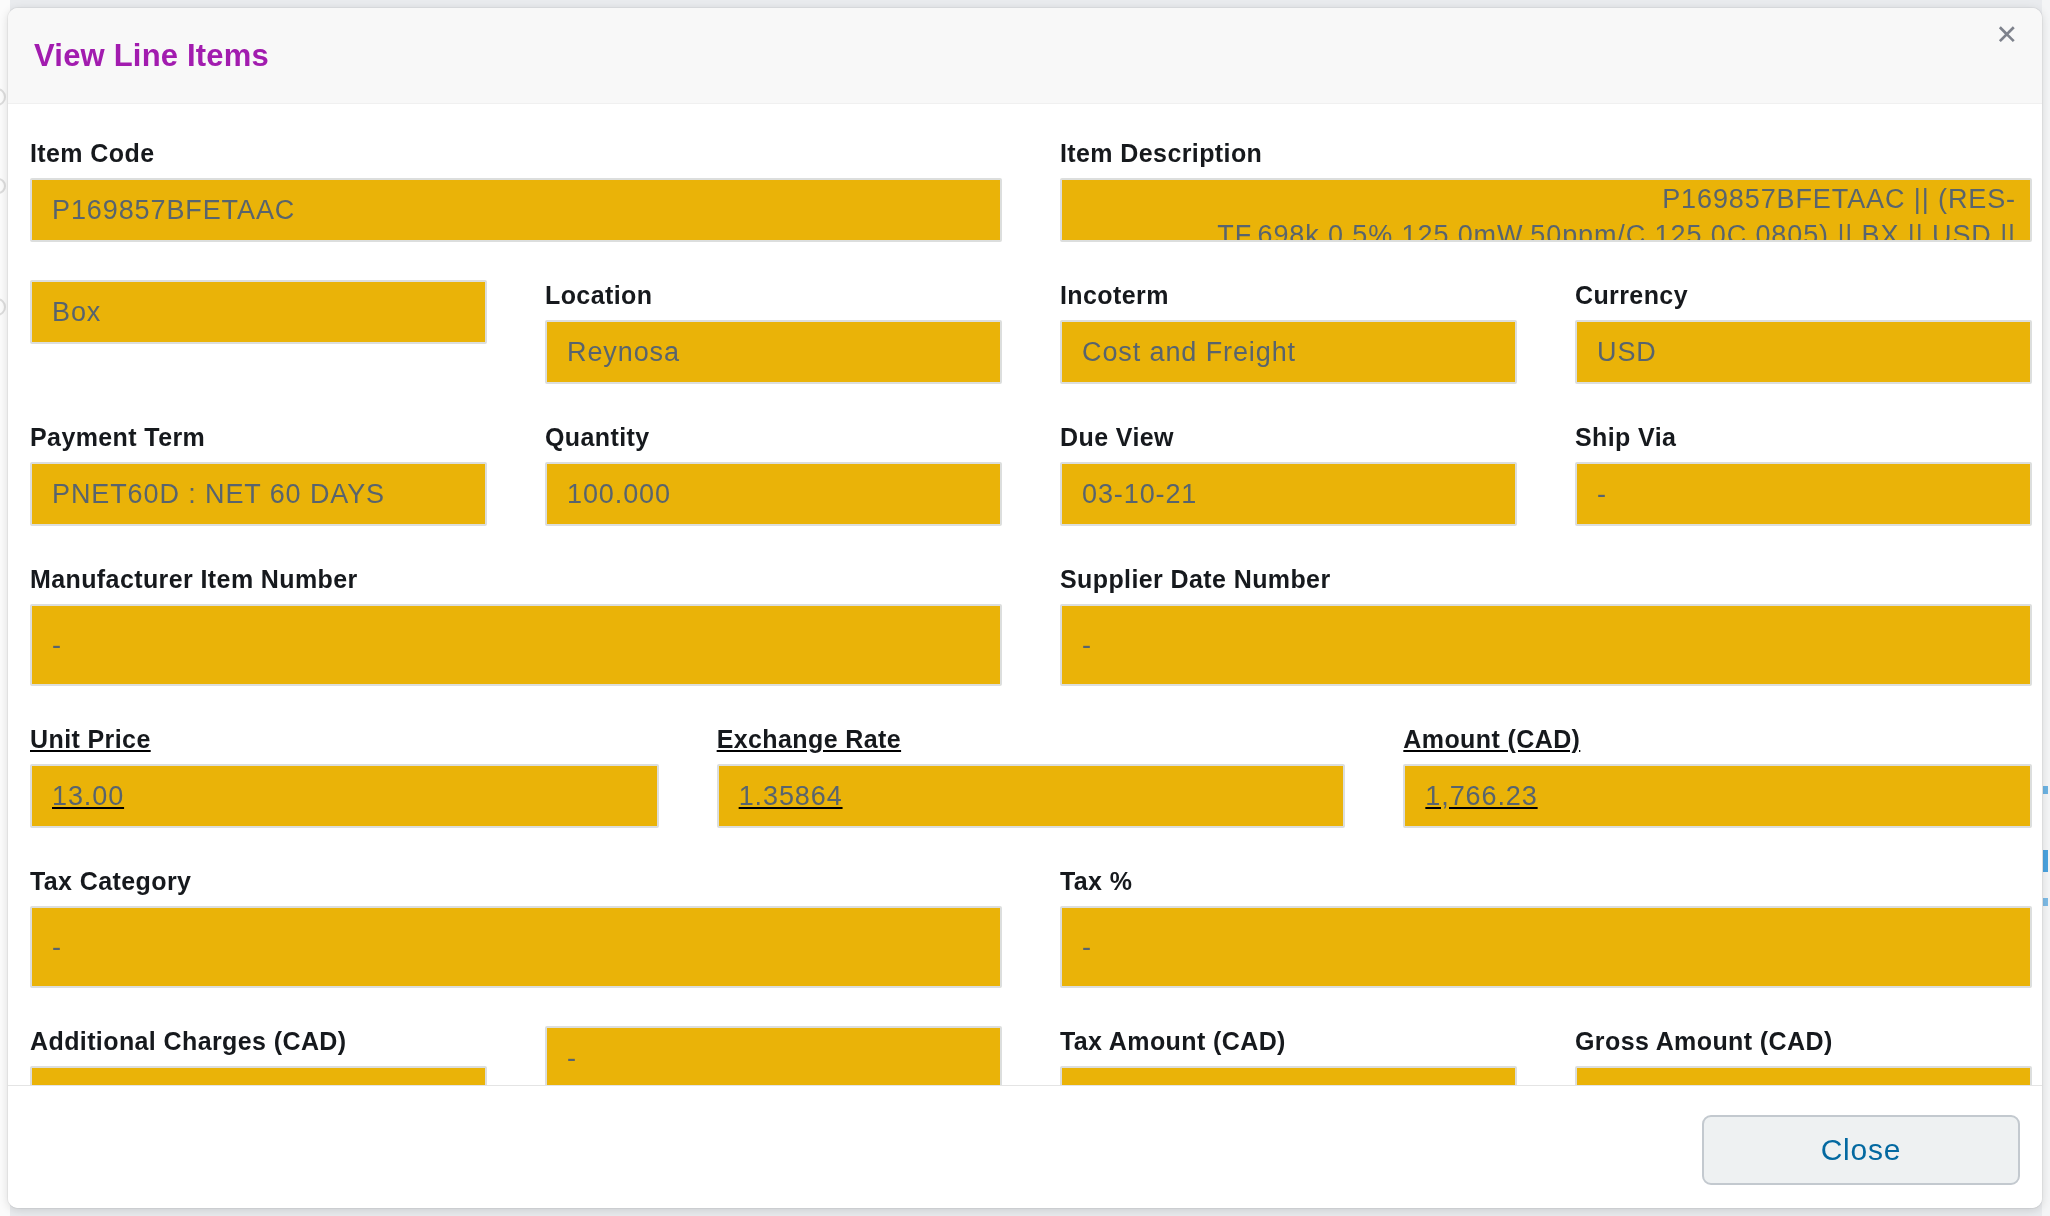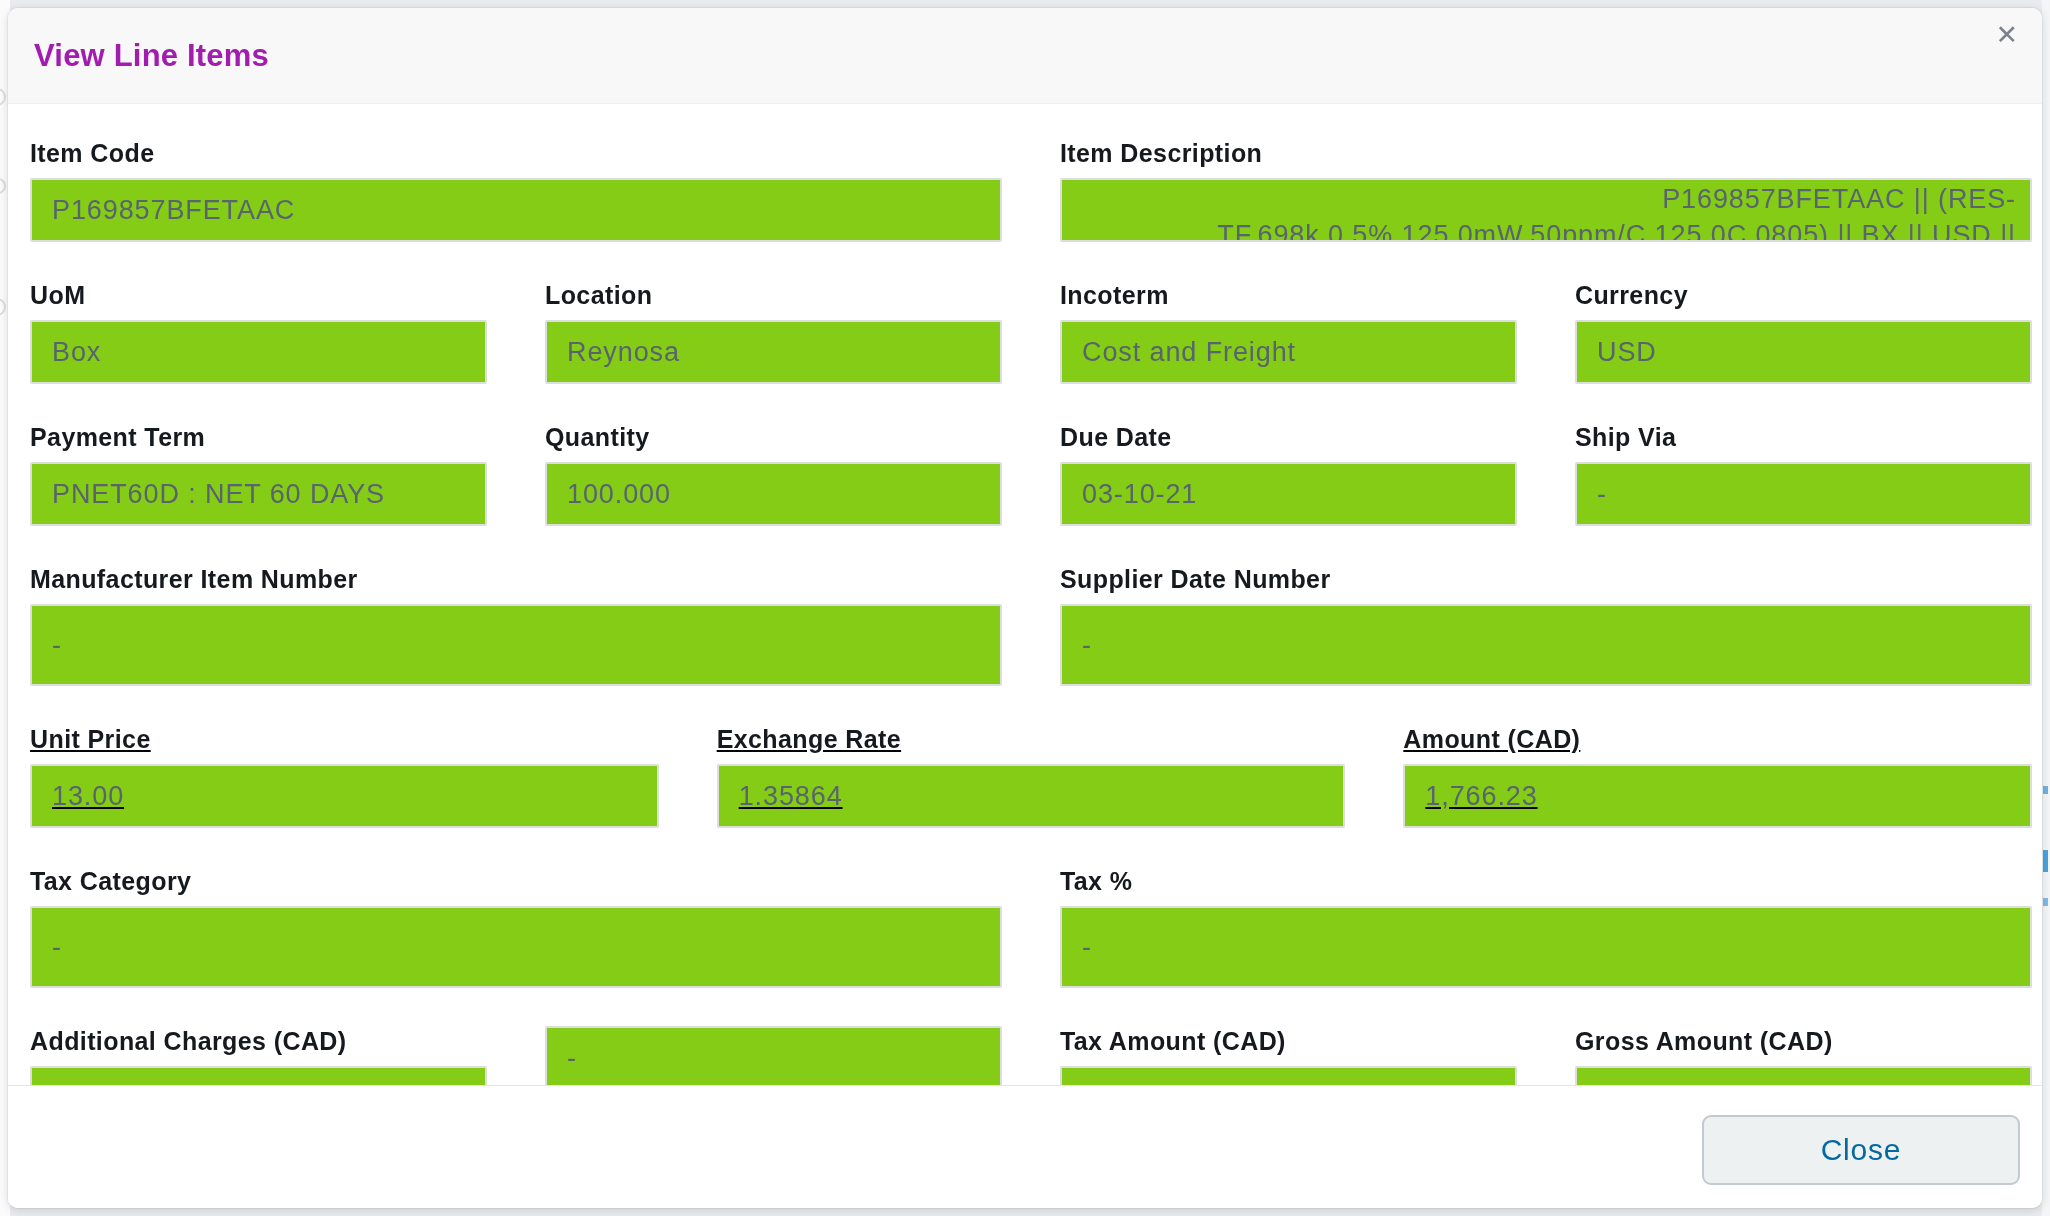--- a/index.html
+++ b/index.html
@@ -32,21 +32,21 @@
   .modal-close { position:absolute; top:12px; right:24px; color:#7e828c;
     font-size:27px; font-weight:bold; line-height:30px; cursor:pointer; }
 
   .modal-body { flex:1 1 auto; padding:34px 10px 0 22px; overflow:hidden; }
   .grid { display:grid; grid-template-columns:repeat(12,1fr);
     column-gap:58px; row-gap:38px; }
   .s3 { grid-column:span 3; } .s4 { grid-column:span 4;text-decoration:underline; } .s6 { grid-column:span 6; }
 
   .lbl { font-size:25px; font-weight:bold; color:#16191d; letter-spacing:.4px;
     line-height:30px; margin-bottom:10px; white-space:nowrap; }
-  .box { height:64px; background:#84cc16; border:2px solid #dcdedd; border-radius:2px;
+  .box { height:64px; background:#eab308; border:2px solid #dcdedd; border-radius:2px;
     display:flex; align-items:center; padding:0 18px 0 20px;
     font-size:27px; color:#58646e; letter-spacing:.9px; overflow:hidden; white-space:nowrap; }
   .box.tall { height:82px; }
   .box.desc { display:block; white-space:normal; padding:1px 14px 0 20px; line-height:36px; }
   .desc-line { white-space:nowrap;text-align:right; }
 
   .modal-footer { flex:0 0 123px; border-top:1px solid #e4e4e4;
     display:flex; justify-content:flex-end; align-items:flex-start;
     padding:29px 22px 0 0; background:#fff; }
   .btn-close { width:318px; height:70px; background:#eef1f2;
@@ -85,21 +85,20 @@
       </div>
       <div class="s6">
         <div class="lbl">Item Description</div>
         <div class="box desc">
           <div class="desc-line">P169857BFETAAC || (RES-</div>
           <div class="desc-line">TF,698k,0.5%,125.0mW,50ppm/C,125.0C,0805) || BX || USD ||</div>
         </div>
       </div>
 
       <div class="s3">
-        <div class="lbl">UoM</div>
         <div class="box">Box</div>
       </div>
       <div class="s3">
         <div class="lbl">Location</div>
         <div class="box">Reynosa</div>
       </div>
       <div class="s3">
         <div class="lbl">Incoterm</div>
         <div class="box">Cost and Freight</div>
       </div>
@@ -110,21 +109,21 @@
 
       <div class="s3">
         <div class="lbl">Payment Term</div>
         <div class="box">PNET60D : NET 60 DAYS</div>
       </div>
       <div class="s3">
         <div class="lbl">Quantity</div>
         <div class="box">100.000</div>
       </div>
       <div class="s3">
-        <div class="lbl">Due Date</div>
+        <div class="lbl">Due View</div>
         <div class="box">03-10-21</div>
       </div>
       <div class="s3">
         <div class="lbl">Ship Via</div>
         <div class="box">-</div>
       </div>
 
       <div class="s6">
         <div class="lbl">Manufacturer Item Number</div>
         <div class="box tall">-</div>

